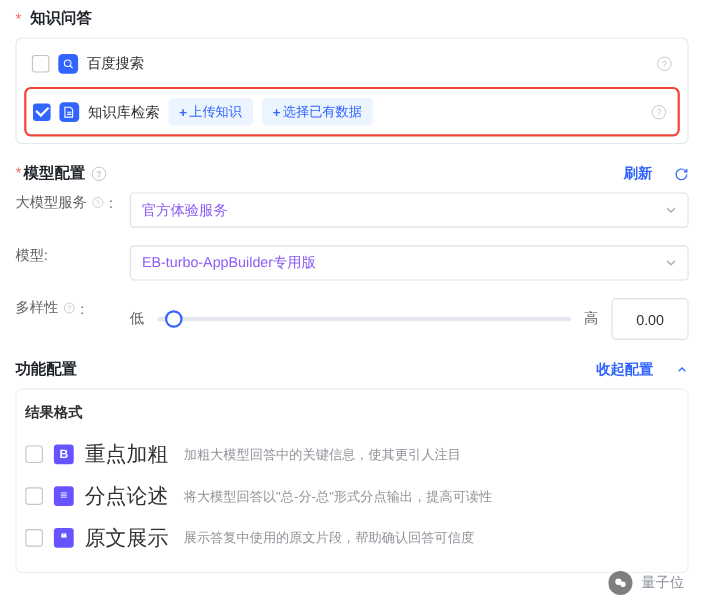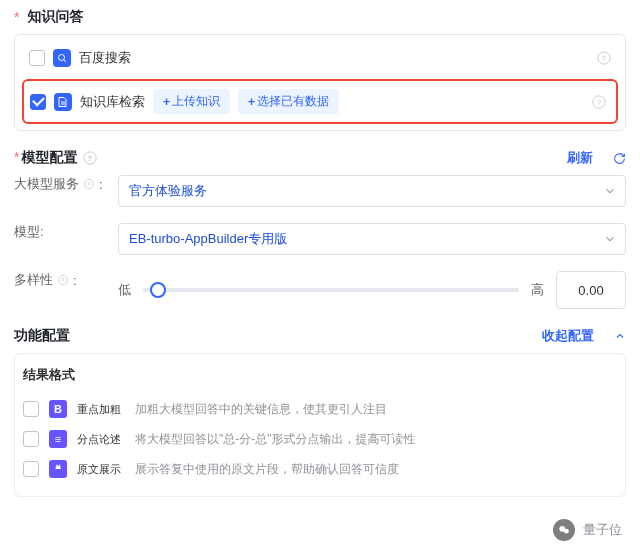--- a/index.html
+++ b/index.html
@@ -80,21 +80,21 @@
   .row-right { margin-left:auto; }
   .link-blue { color:#3264ff; font-size:13px; cursor:pointer; display:inline-flex; align-items:center; gap:20px; }
 
   
   .form-row { display:flex; align-items:flex-start; margin-bottom:16px; }
   .form-lbl { width:104px; color:#606266; font-size:13px; display:flex; align-items:center; gap:4px; }
   .form-lbl .help-icon svg { width:12px; height:12px; }
   .select {
     flex:1; height:32px; border:1px solid #dcdfe6; border-radius:4px;
     padding:0 30px 0 10px; display:flex; align-items:center;
-    color:#1d4ed8; font-size:13px; position:relative; cursor:pointer;
+    color:#8b5cf6; font-size:13px; position:relative; cursor:pointer;
   }
   .select .chev-icon { position:absolute; right:8px; top:8px; color:#a8abb2; }
   .slider-wrap { flex:1; display:flex; align-items:center; gap:12px; }
   .slider-track {
     flex:1; height:4px; background:#e4e7ed; border-radius:2px; position:relative;
   }
   .slider-thumb {
     width:16px; height:16px; border-radius:50%;
     background:#fff; border:2px solid #3264ff;
     position:absolute; top:-6px; left:0; transform:translateX(-50%);
@@ -110,21 +110,21 @@
     border:1px solid #ebeef5; border-radius:6px; padding:12px 8px;
   }
   .inner-title { font-size:13px; font-weight:600; margin-bottom:10px; }
   .fmt-row { display:flex; align-items:center; gap:10px; padding:6px 0; }
   .fmt-icon {
     width:18px; height:18px; border-radius:3px;
     background:#6554ff; color:#fff; font-size:11px; font-weight:700;
     display:inline-flex; align-items:center; justify-content:center;
     flex-shrink:0;
   }
-  .fmt-name { font-size:11px; color:#303133; }
+  .fmt-name { font-size:19px; color:#303133; }
   .fmt-desc { font-size:12px; color:#909399; margin-left:4px; }
 
   .footer {
     position:fixed; bottom:14px; right:18px;
     display:flex; align-items:center; gap:8px;
     color:#8a8f99; font-size:13px;
   }
   .wechat-icon {
     width:22px; height:22px; border-radius:50%;
     background:#7e7e7e; display:inline-flex; align-items:center; justify-content:center;

